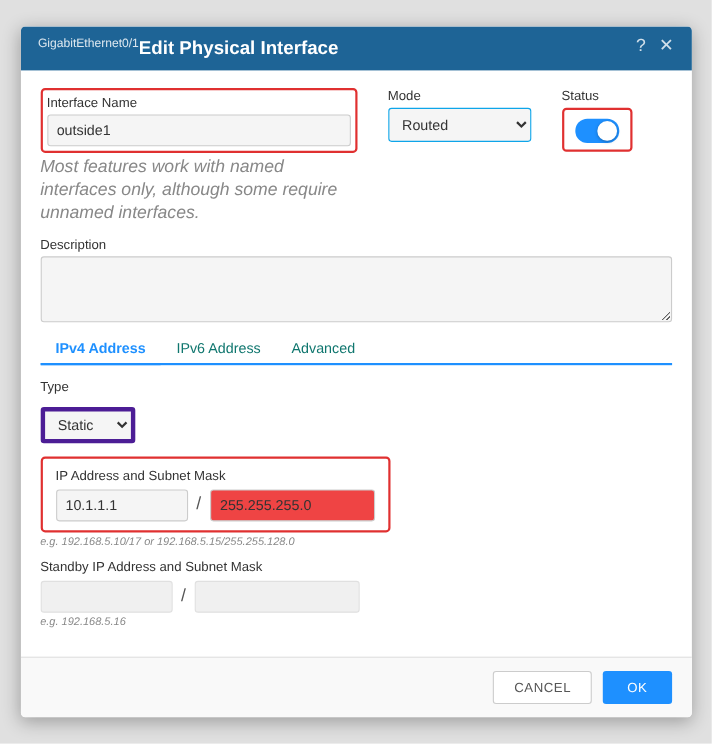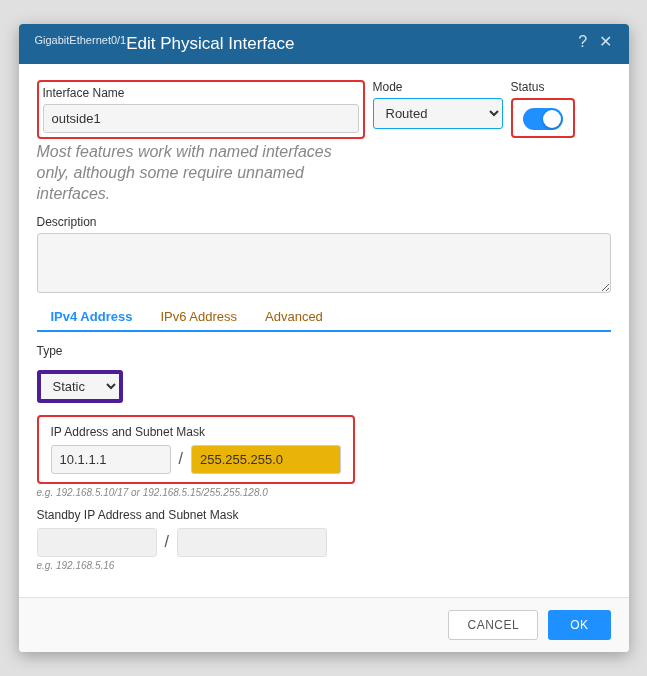--- a/index.html
+++ b/index.html
@@ -31,21 +31,21 @@
     .dialog-header-title-block {
       display: flex;
       flex-direction: row;
     }
     .dialog-header-subtitle {
       font-size: 11px;
       opacity: 0.85;
     }
     .dialog-header-title {
       font-size: 17px;
-      font-weight: normal;
+      font-weight: bold;
     }
     .dialog-header-actions {
       display: flex;
       gap: 12px;
       align-items: center;
     }
     .icon-btn {
       background: none;
       border: none;
       color: #fff;
@@ -53,21 +53,21 @@
       font-size: 16px;
       padding: 0;
       line-height: 1;
       opacity: 0.8;
     }
     .dialog-body {
       padding: 16px 18px;
     }
     .row-flex {
       display: flex;
-      gap: 8px;
+      gap: 28px;
       align-items: flex-start;
     }
     .field-group {
       display: flex;
       flex-direction: column;
       margin-bottom: 10px;
     }
     .field-label {
       font-size: 12px;
       color: #333;
@@ -159,21 +159,21 @@
     }
     .tabs-row {
       display: flex;
       border-bottom: 2px solid #1e90ff;
       margin: 10px 0 12px 0;
     }
     .tab {
       padding: 6px 14px;
       font-size: 13px;
       cursor: pointer;
-      color: #a16207;
+      color: #0f766e;
       border-bottom: 2px solid transparent;
       margin-bottom: -2px;
     }
     .tab.active {
       color: #1e90ff;
       border-bottom: 2px solid #1e90ff;
       font-weight: bold;
     }
     .type-row {
       display: flex;
@@ -220,21 +220,21 @@
     }
     .slash-sep {
       font-size: 16px;
       color: #555;
     }
     .subnet-input {
       border: 1px solid #ccc;
       border-radius: 3px;
       padding: 6px 8px;
       font-size: 13px;
-      background: #eab308;
+      background: #ef4444;
       color: #333;
       width: 150px;
       outline: none;
     }
     .ip-hint {
       font-size: 10px;
       color: #888;
       font-style: italic;
       margin-top: 3px;
     }

